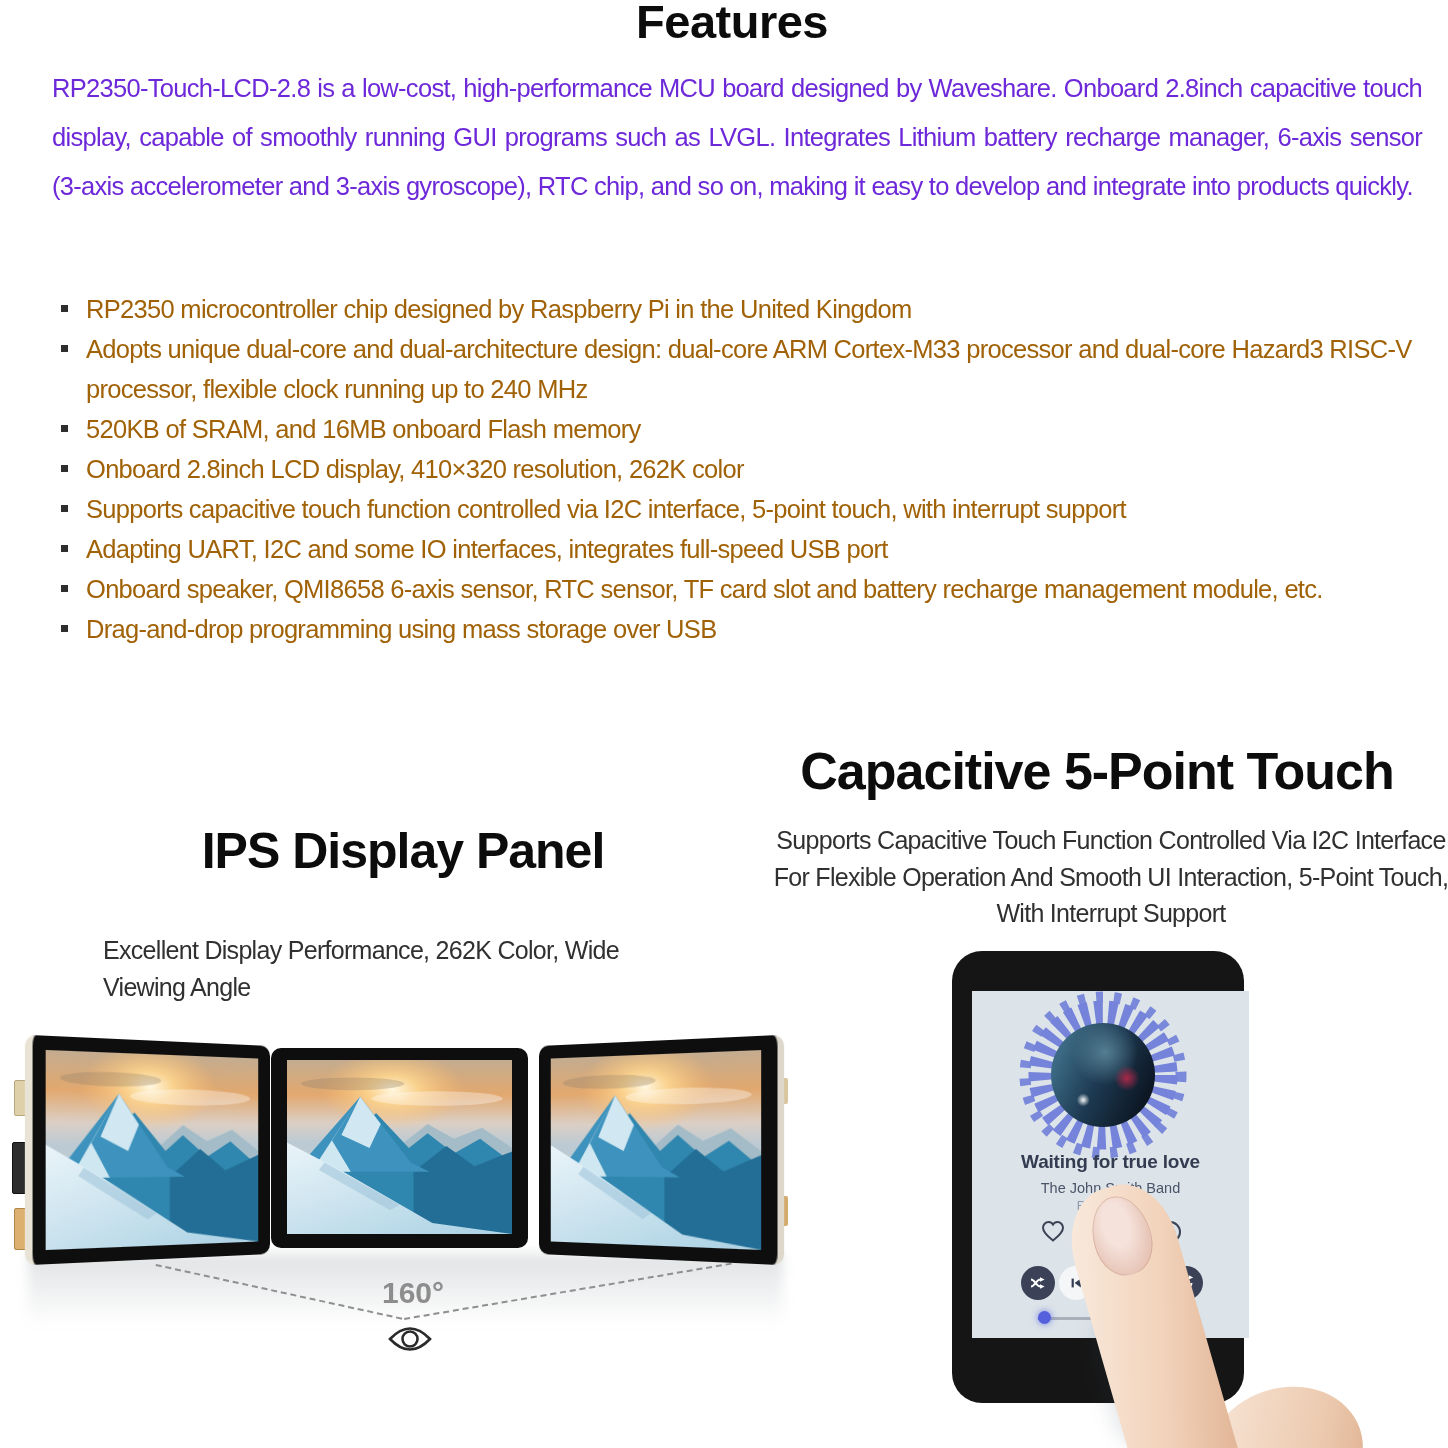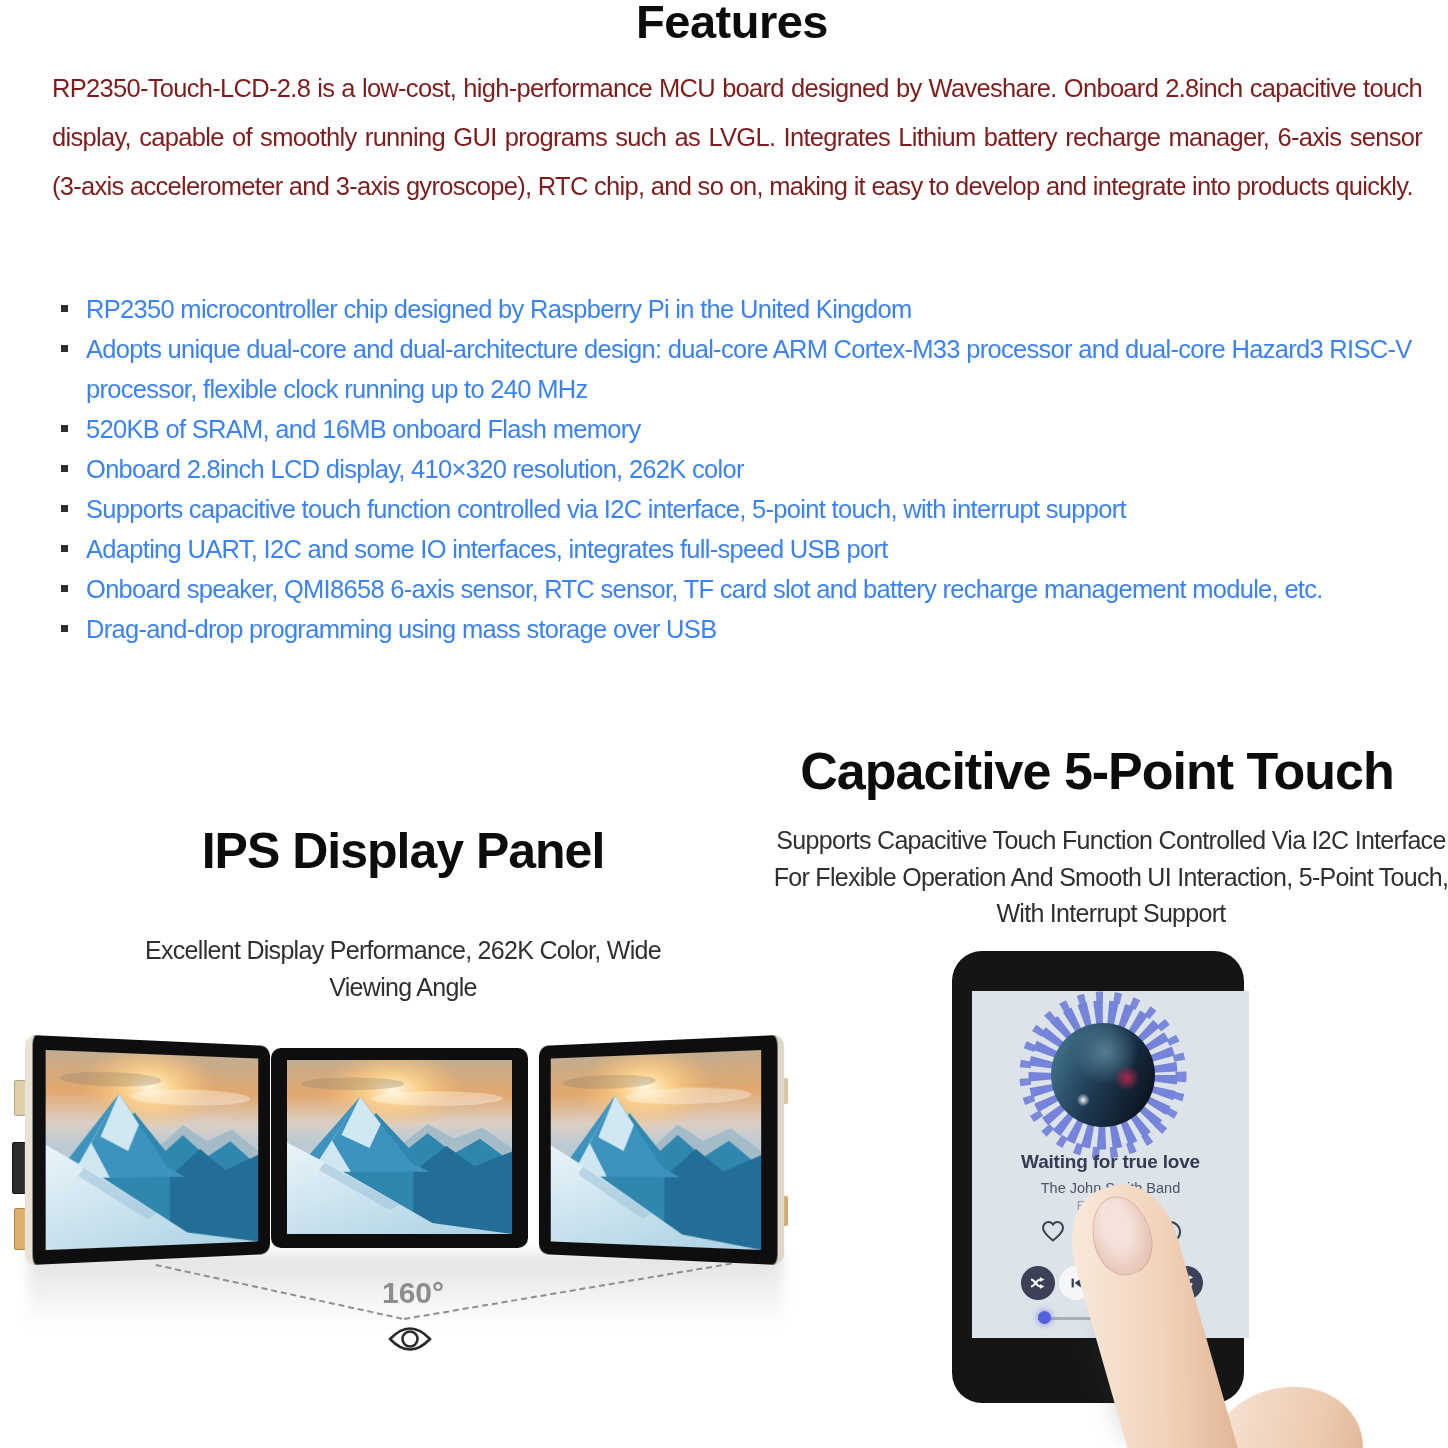--- a/index.html
+++ b/index.html
@@ -8,49 +8,49 @@
     position:relative; width:1448px; height:1448px; overflow:hidden;
     background:#ffffff; font-family:"Liberation Sans", sans-serif; color:#3e3e3e;margin-left:8px;
   }
   
   .main-title {
     position:absolute; top:-6px; left:0; width:1448px; text-align:center;
     font-size:47px; line-height:56px; font-weight:700; color:#0c0c0c; letter-spacing:-0.5px;
   }
   .intro {
     position:absolute; top:64px; left:44px; width:1370px;
-    font-size:25.5px; line-height:49px; letter-spacing:-0.7px; text-align:justify; color:#7f1d1d;
+    font-size:25.5px; line-height:49px; letter-spacing:-0.7px; text-align:justify; color:#6d28d9;
   }
   .key-heading {
     position:absolute; top:240px; left:44px;
     font-size:33px; font-weight:500; color:#3e93c4; letter-spacing:-0.3px;
   }
   ul.key-list {
     position:absolute; top:289px; left:46px; width:1395px; list-style:none;
-    font-size:25.5px; line-height:40px; letter-spacing:-0.7px; color:#3b82f6;
+    font-size:25.5px; line-height:40px; letter-spacing:-0.7px; color:#a16207;
   }
   ul.key-list li { position:relative; padding-left:32px; }
   ul.key-list li::before {
     content:""; position:absolute; left:7px; top:16px; width:7px; height:7px; background:#2e2e2e;
   }
   
   .touch-title {
     position:absolute; top:740px; left:728px; width:722px; text-align:center;
     font-size:52px; line-height:62px; font-weight:700; color:#0c0c0c; letter-spacing:-1px;
   }
   .touch-sub {
     position:absolute; top:822px; left:753px; width:700px; text-align:center;
     font-size:25px; line-height:36.5px; letter-spacing:-0.7px; color:#303030;
   }
   .ips-title {
     position:absolute; top:821px; left:60px; width:670px; text-align:center;
     font-size:50px; line-height:60px; font-weight:700; color:#0c0c0c; letter-spacing:-1px;
   }
   .ips-sub {
-    position:absolute; top:932px; left:95px; width:600px; text-align:center;
+    position:absolute; top:932px; left:95px; width:600px; 
     font-size:25px; line-height:37px; letter-spacing:-0.7px; color:#303030;
   }
   
   .panel {
     position:absolute; background:#0e0e0e; border-radius:10px; z-index:2; overflow:hidden;
   }
   .panel svg.mountain { position:absolute; }
   .panel-left  { left:16px;  top:1046px; width:246px; height:208px;
                  transform:perspective(1100px) rotateY(26deg); transform-origin:100% 50%;
                  border-left:7px solid #e9e3d6; }

